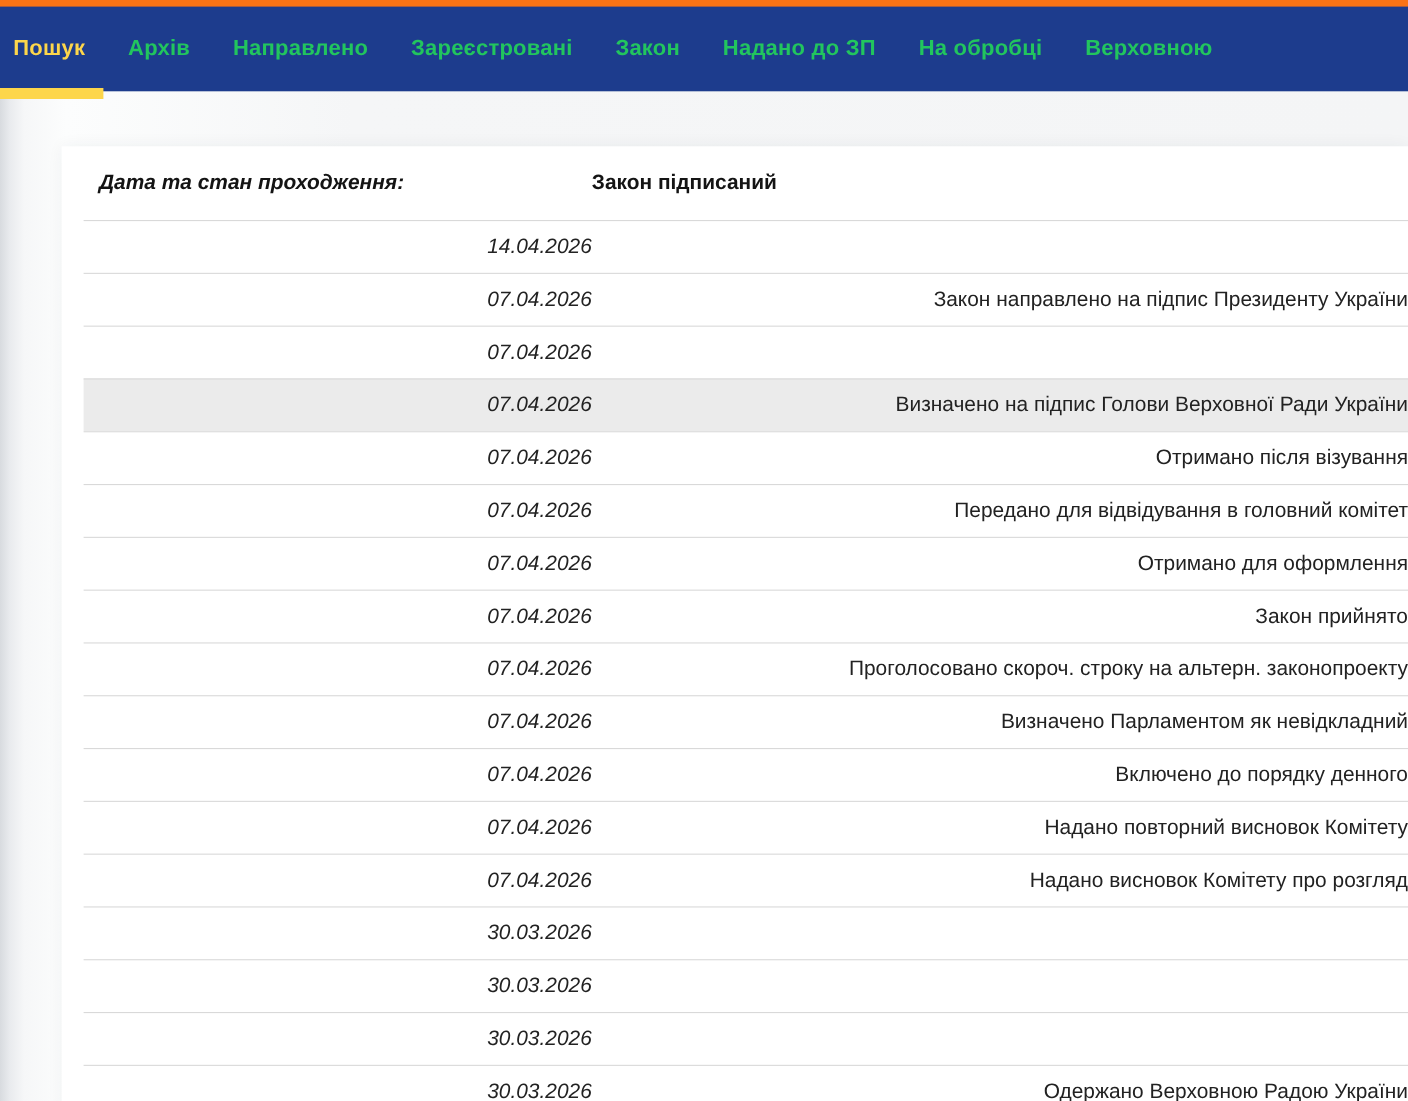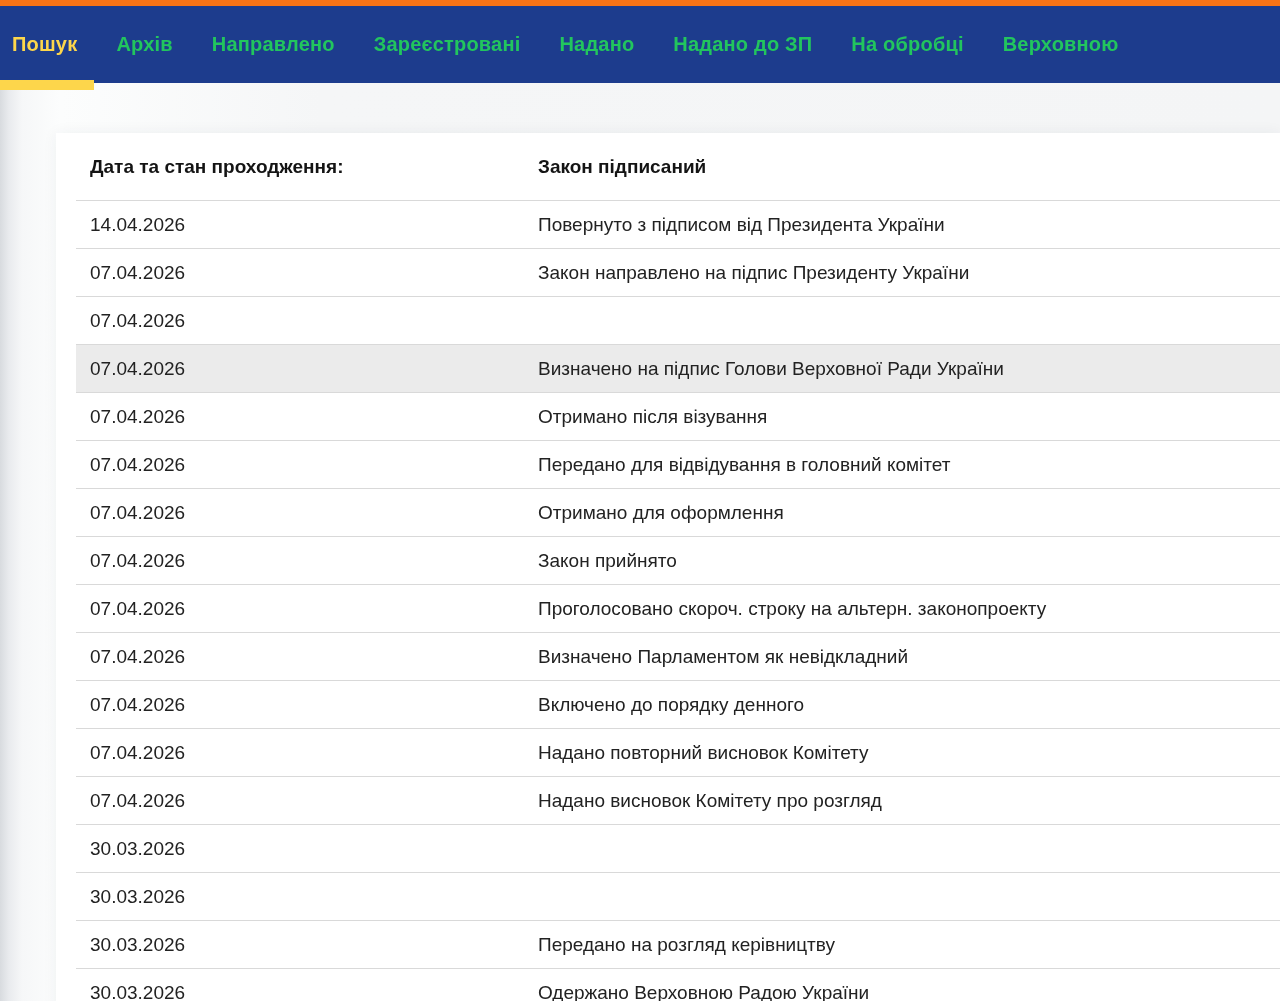--- a/index.html
+++ b/index.html
@@ -62,61 +62,61 @@
   }
   .thead {
     height: 67px;
     display: flex;
     align-items: center;
     padding-left: 14px;
     font-size: 19px;
     font-weight: 700;
     color: #141414;
   }
-  .col-date { width: 448px; flex-shrink: 0; }
+  .col-date { width: 448px; flex-shrink: 0; font-style: italic; }
   .col-status { flex: 1; }
 
   .trow {
     height: 48px;
     display: flex;
     align-items: center;
     padding-left: 14px;
     border-top: 1px solid #d9d9d9;
     font-size: 19px;
     color: #222222;
+    text-align: right;
   }
   .trow.highlighted {
     background: var(--highlight-row, #ebebeb);
   }
   .cell { white-space: nowrap; overflow: hidden; }
 </style>
 </head>
 <body>
 
 <nav class="topnav">
   <div class="nav-item active">Пошук</div>
   <div class="nav-item">Архів</div>
   <div class="nav-item">Направлено</div>
   <div class="nav-item">Зареєстровані</div>
-  <div class="nav-item">Надано</div>
+  <div class="nav-item">Закон</div>
   <div class="nav-item">Надано до ЗП</div>
   <div class="nav-item">На обробці</div>
   <div class="nav-item">Верховною</div>
   <div class="active-indicator"></div>
 </nav>
 
 <main class="card">
   <div class="thead">
     <div class="col-date">Дата та стан проходження:</div>
     <div class="col-status">Закон підписаний</div>
   </div>
   <div>
       <div class="trow">
         <div class="cell col-date">14.04.2026</div>
-        <div class="cell col-status">Повернуто з підписом від Президента України</div>
       </div>
       <div class="trow">
         <div class="cell col-date">07.04.2026</div>
         <div class="cell col-status">Закон направлено на підпис Президенту України</div>
       </div>
       <div class="trow">
         <div class="cell col-date">07.04.2026</div>
       </div>
       <div class="trow highlighted">
         <div class="cell col-date">07.04.2026</div>
@@ -159,20 +159,19 @@
         <div class="cell col-status">Надано висновок Комітету про розгляд</div>
       </div>
       <div class="trow">
         <div class="cell col-date">30.03.2026</div>
       </div>
       <div class="trow">
         <div class="cell col-date">30.03.2026</div>
       </div>
       <div class="trow">
         <div class="cell col-date">30.03.2026</div>
-        <div class="cell col-status">Передано на розгляд керівництву</div>
       </div>
       <div class="trow">
         <div class="cell col-date">30.03.2026</div>
         <div class="cell col-status">Одержано Верховною Радою України</div>
       </div>
     </div>
 </main>
 
 </body></html>

